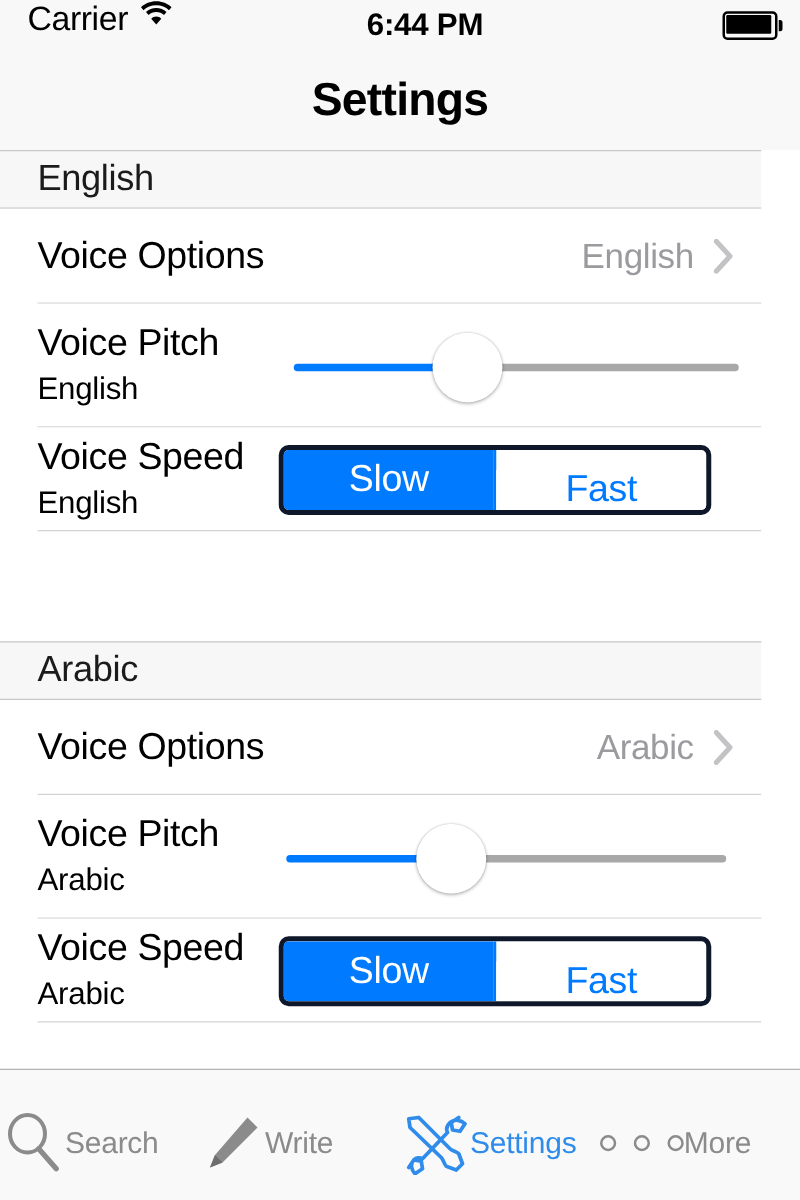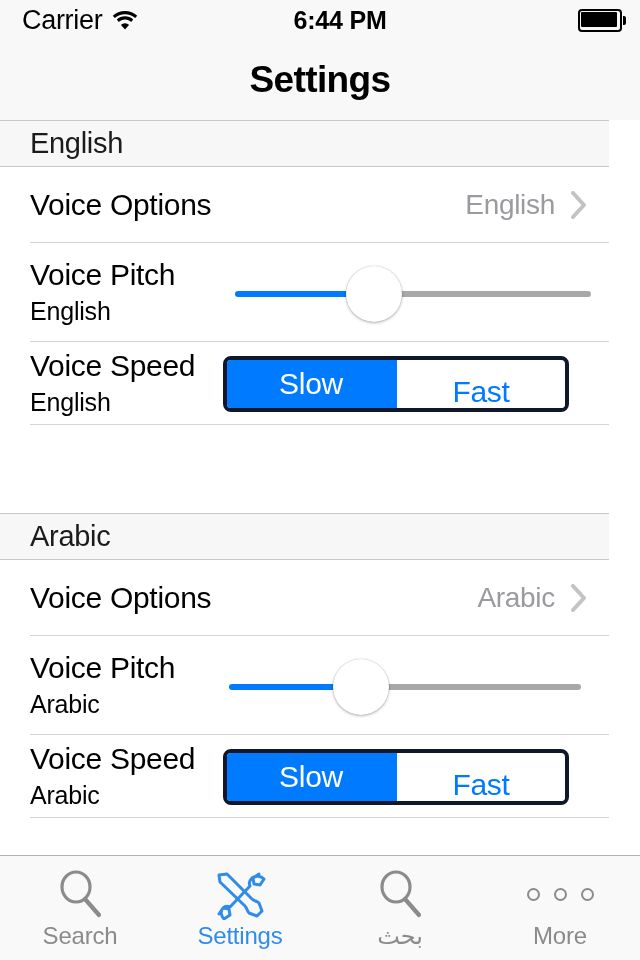--- a/index.html
+++ b/index.html
@@ -11,21 +11,21 @@
     -webkit-font-smoothing:antialiased;
   }
   #screen { position:relative; width:640px; height:960px; background:#ffffff; }
 
   
   .statusbar {
     position:absolute; top:0; left:0; width:640px; height:40px;
     background:#f8f8f8;
     display:flex; align-items:center;
   }
-  .sb-left { position:absolute; left:22px; top:0; height:40px; display:flex; align-items:center; gap:10px; }
+  .sb-left { position:absolute; left:22px; top:0; height:40px; display:flex; align-items:flex-start; gap:10px; }
   .sb-carrier { font-size:27px; color:#000; letter-spacing:-0.3px; }
   .sb-center { position:absolute; left:0; width:640px; text-align:center; top:0; height:40px;
                display:flex; align-items:center; justify-content:center;padding-left:40px; }
   .sb-time { font-size:25px; font-weight:bold; color:#000; letter-spacing:-0.2px; }
   .sb-right { position:absolute; right:14px; top:0; height:40px; display:flex; align-items:center; }
 
   .wifi-icon { width:26px; height:20px; display:block; }
   .battery { position:relative; width:48px; height:23px; }
   .battery .shell { position:absolute; left:0; top:0; width:44px; height:23px;
       border:2px solid #000; border-radius:4px; }
@@ -94,21 +94,21 @@
   .segmented .divider { width:2px; background:#007aff; }
 
   .gap { background:#ffffff; }
 
   
   .tabbar {
     position:absolute; bottom:0; left:0; width:640px; height:105px;
     background:#f9f9f9; border-top:1px solid #b2b2b2;
     display:flex;
   }
-  .tab { flex:1; display:flex; flex-direction:column; align-items:center; justify-content:flex-start; padding-top:12px; }
+  .tab { flex:1; display:flex; flex-direction:row; align-items:center; justify-content:flex-start; padding-top:12px; }
   .tab .ticon { height:52px; display:flex; align-items:center; justify-content:center; }
   .tab .tlabel { font-size:24px; margin-top:2px; letter-spacing:-0.2px; }
   .tab.inactive .tlabel { color:#8b8b8b; }
   .tab.active .tlabel { color:#2f8ceb; }
   .dots { display:flex; gap:14px; align-items:center; height:52px; }
   .dots .d { width:13px; height:13px; border:2px solid #8b8b8b; border-radius:50%; }
 </style>
 </head>
 <body>
 
@@ -246,44 +246,44 @@
     <div class="tab inactive">
       <span class="ticon">
         <svg width="52" height="52" viewBox="0 0 52 52">
           <ellipse cx="22" cy="19" rx="14" ry="15" fill="none" stroke="#8b8b8b" stroke-width="3.2"></ellipse>
           <line x1="31" y1="31" x2="45" y2="47" stroke="#8b8b8b" stroke-width="4.2" stroke-linecap="round"></line>
         </svg>
       </span>
       <span class="tlabel">Search</span>
     </div>
 
+    <div class="tab inactive">
+      <span class="ticon">
+        <svg width="52" height="52" viewBox="0 0 52 52">
+          <path d="M38 6 L46 14 L18 42 L8 46 L12 36 Z" fill="#8b8b8b"></path>
+          <path d="M12 36 L18 42 L8 46 Z" fill="#6e6e6e"></path>
+        </svg>
+      </span>
+      <span class="tlabel">Write</span>
+    </div>
 
     <div class="tab active">
       <span class="ticon">
         <svg width="56" height="52" viewBox="0 0 56 52">
           <g fill="none" stroke="#2f8ceb" stroke-width="3" stroke-linecap="round" stroke-linejoin="round">
 
             <path d="M47 6 l-6 4 1 6 6 1 4-6 c-3-3-8-4-12-1 -3 3-3 6-2 8 L18 39 c-2-1-5-1-7 1 -3 3-2 8 1 11 l6-4 -1-6 -6-1 -4 6"></path>
 
             <path d="M7 7 l8-1 25 25 c2 2 5 2 7 4 l3 8 -5 5 -8-3 c-2-2-2-5-4-7 L8 14 Z"></path>
           </g>
         </svg>
       </span>
       <span class="tlabel">Settings</span>
     </div>
 
-    <div class="tab inactive">
-      <span class="ticon">
-        <svg width="52" height="52" viewBox="0 0 52 52">
-          <ellipse cx="22" cy="19" rx="14" ry="15" fill="none" stroke="#8b8b8b" stroke-width="3.2"></ellipse>
-          <line x1="31" y1="31" x2="45" y2="47" stroke="#8b8b8b" stroke-width="4.2" stroke-linecap="round"></line>
-        </svg>
-      </span>
-      <span class="tlabel">بحث</span>
-    </div>
 
     <div class="tab inactive">
       <span class="ticon">
         <span class="dots">
           <span class="d"></span>
           <span class="d"></span>
           <span class="d"></span>
         </span>
       </span>
       <span class="tlabel">More</span>

